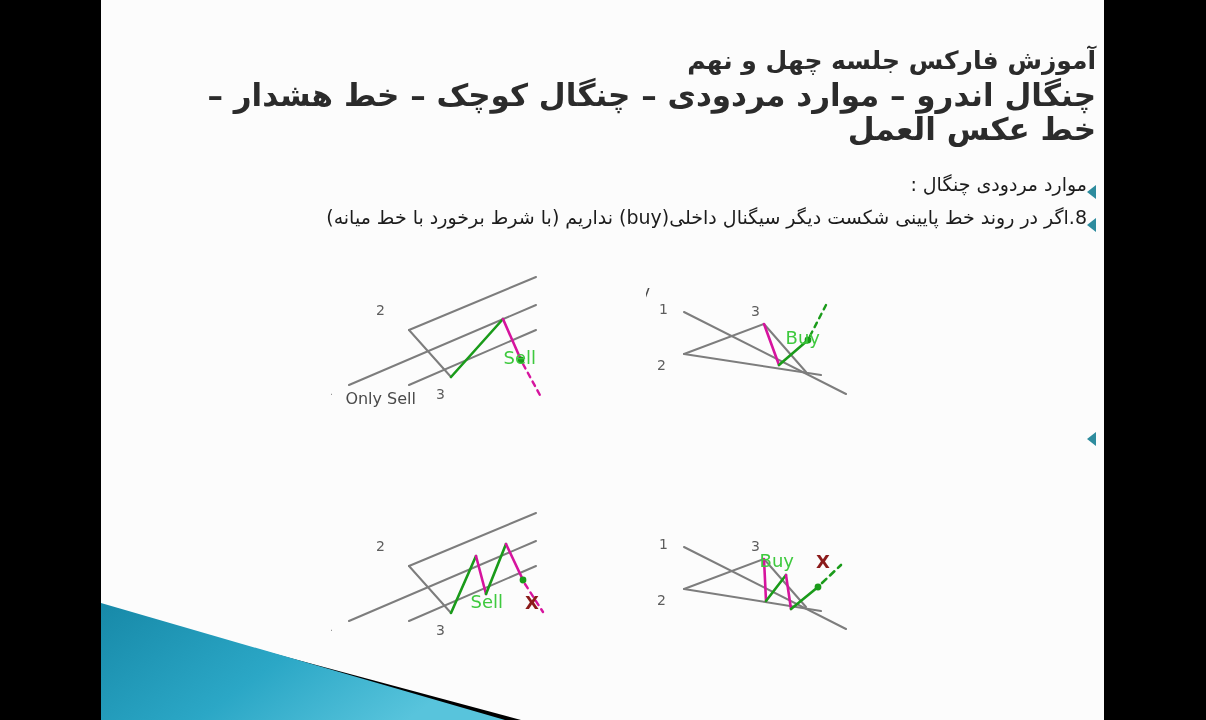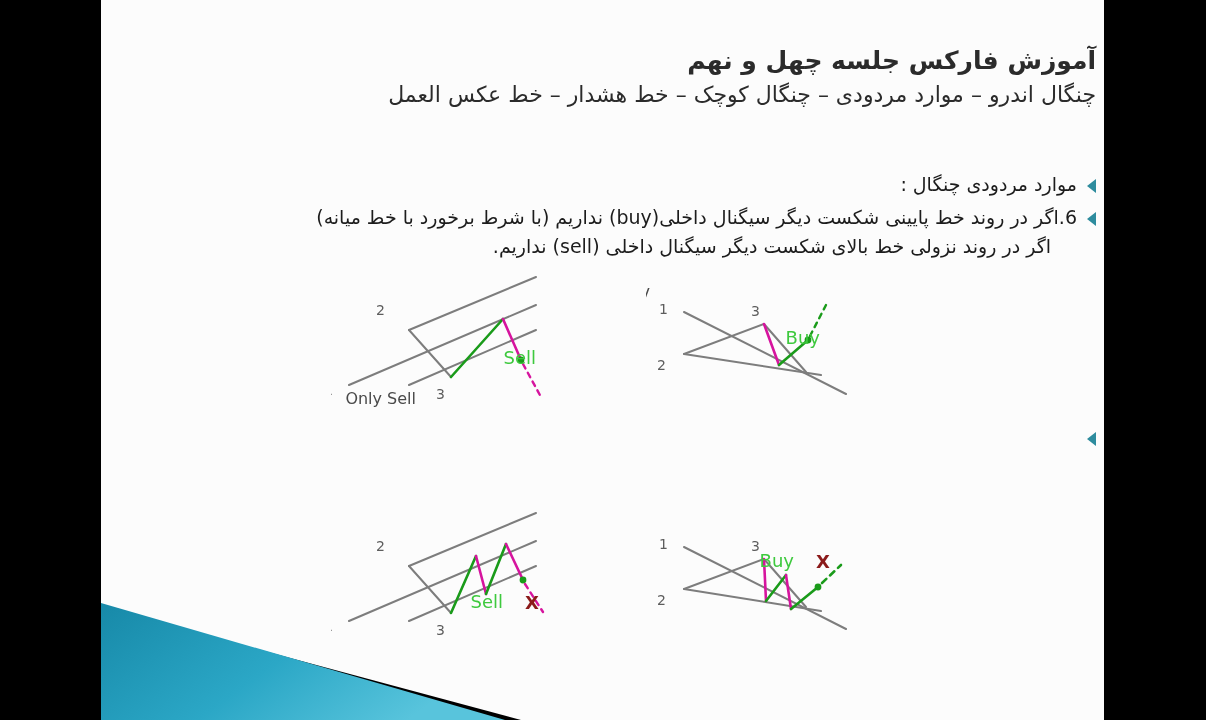--- a/index.html
+++ b/index.html
@@ -28,29 +28,28 @@
   .title-block{
     position:absolute;right:0px;top:44px;width:960px;
     text-align:right;direction:rtl;
   }
   .title-line1{
     font-size:25px;font-weight:bold;color:#2b2b2b;
     line-height:34px;letter-spacing:0px;
     padding-right:8px;
   }
   .title-line2{
-    font-size:22px;font-weight:normal;color:#2b2b2b;
+    font-size:31px;font-weight:bold;color:#2b2b2b;
     line-height:34px;
     padding-right:8px;
   }
 
   
   .bullet-row{
-    position:absolute;direction:rtl;display:flex;align-items:flex-start;
-    gap:10px;
+    position:absolute;direction:rtl;display:flex;align-items:flex-end;
   }
   .tri{
     flex:0 0 auto;
     width:0;height:0;margin-top:9px;
     border-top:7px solid transparent;
     border-bottom:7px solid transparent;
     border-right:9px solid #2e8c9e;
   }
   .btxt{
     color:#1c1c1c;font-size:19px;line-height:29px;
@@ -97,22 +96,21 @@
     </div>
 
     <div class="bullet-row" id="bullet-main">
       <span class="tri"></span>
       <span class="btxt">موارد مردودی چنگال :</span>
     </div>
 
     <div class="bullet-row" id="bullet-one">
       <span class="tri"></span>
       <span class="btxt">
-        <span class="b-line">6.اگر در روند خط پایینی شکست دیگر سیگنال داخلی(buy)  نداریم (با شرط برخورد با خط میانه)</span>
-        <span class="b-line indent">اگر در روند نزولی خط بالای شکست دیگر سیگنال داخلی (sell) نداریم.</span>
+        <span class="b-line">8.اگر در روند خط پایینی شکست دیگر سیگنال داخلی(buy)  نداریم (با شرط برخورد با خط میانه)</span>
       </span>
     </div>
 
     <div class="bullet-row" id="bullet-two">
       <span class="tri"></span>
       <span class="btxt">
       </span>
     </div>
 
     <div class="diagram" id="diagram-only-sell">

